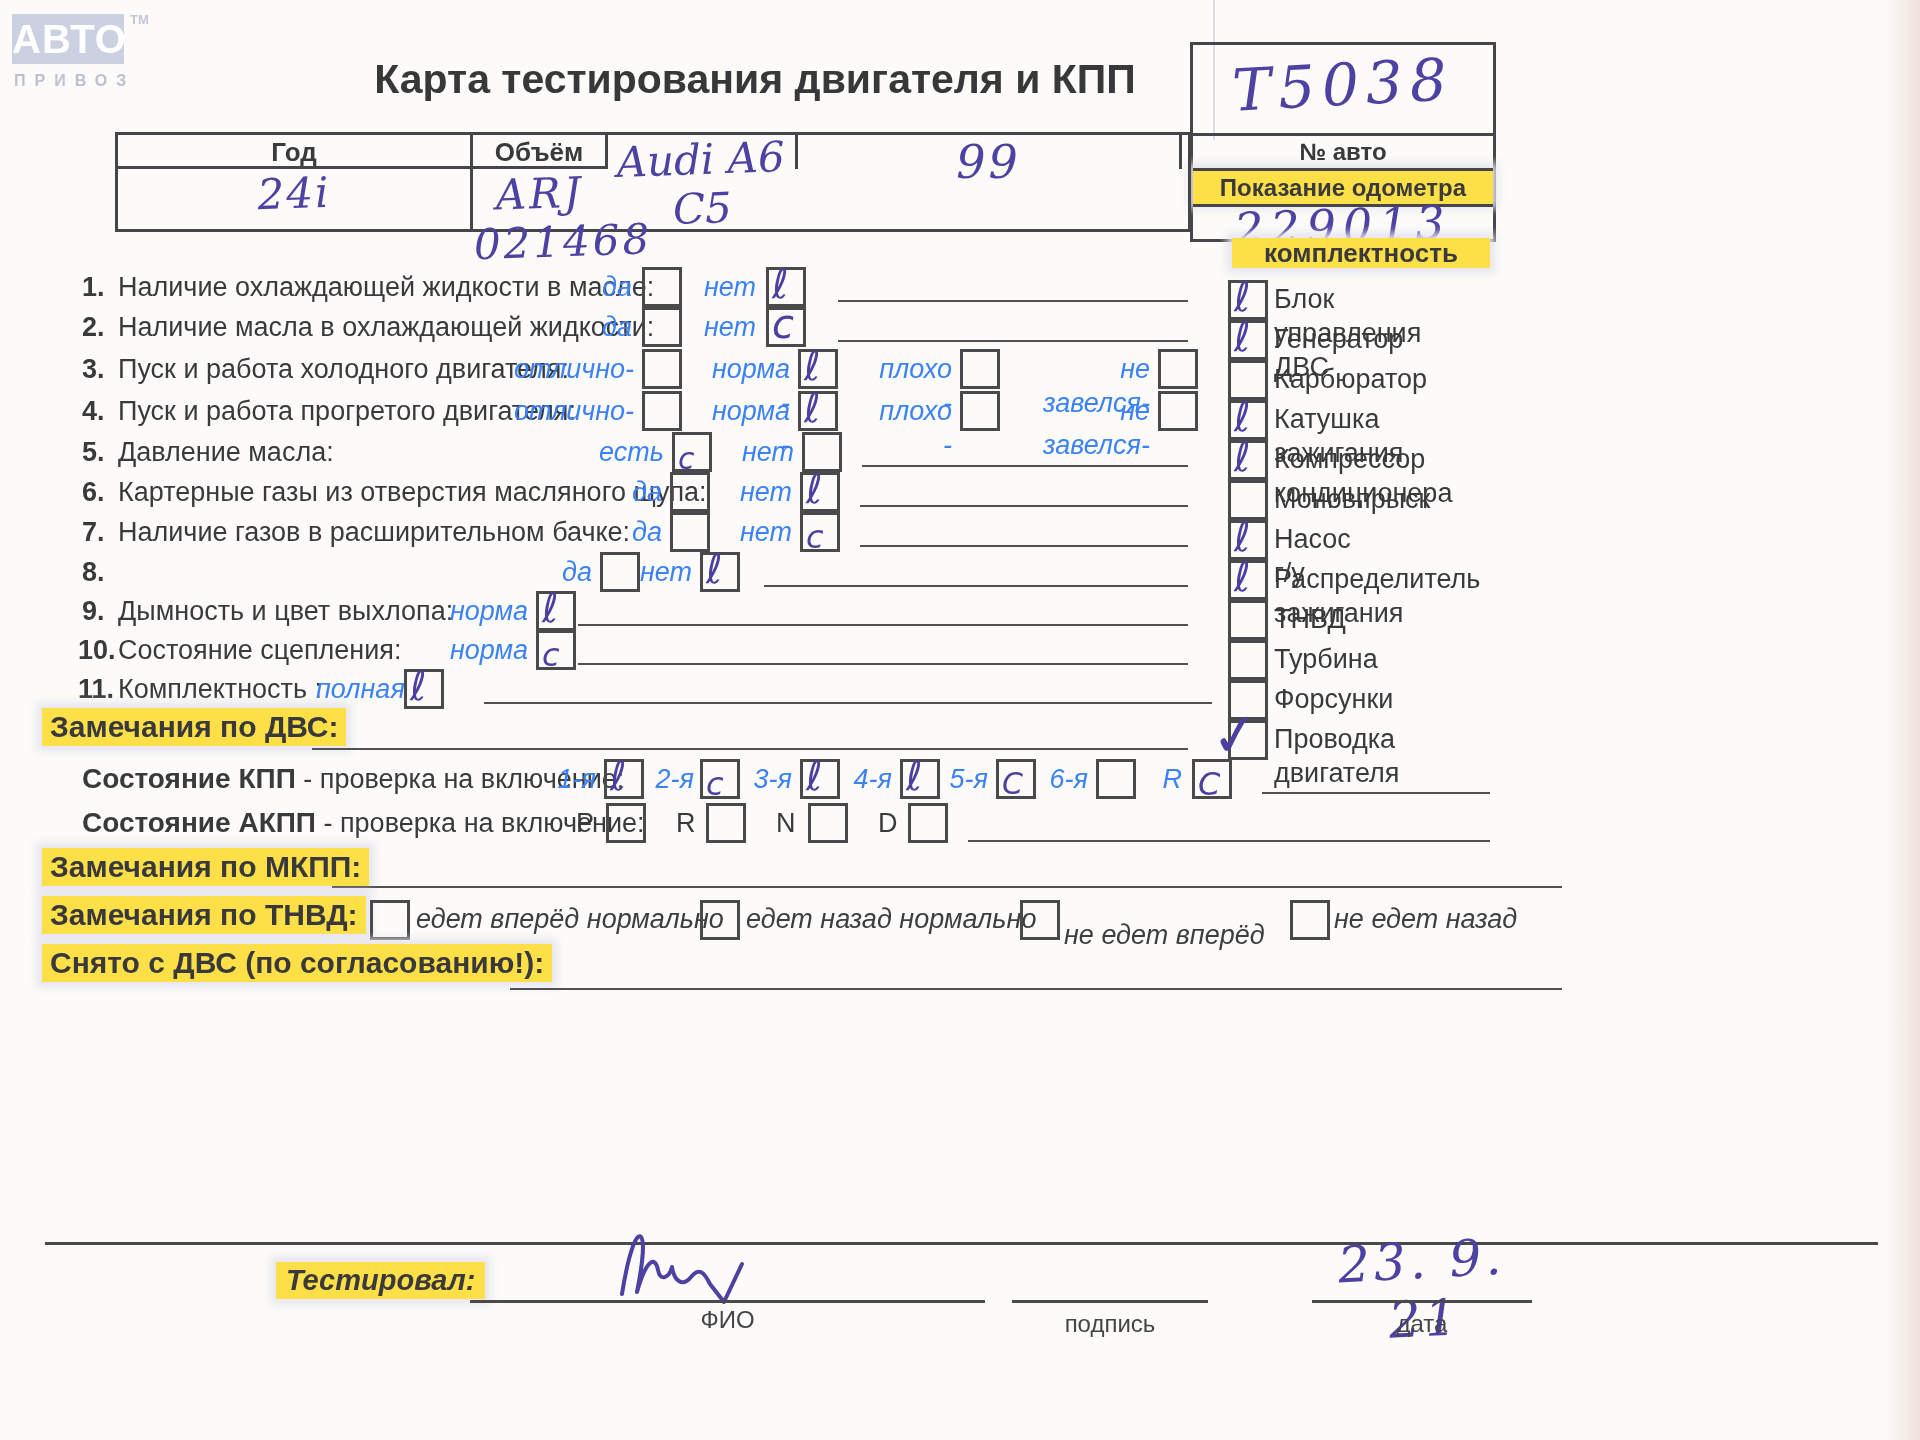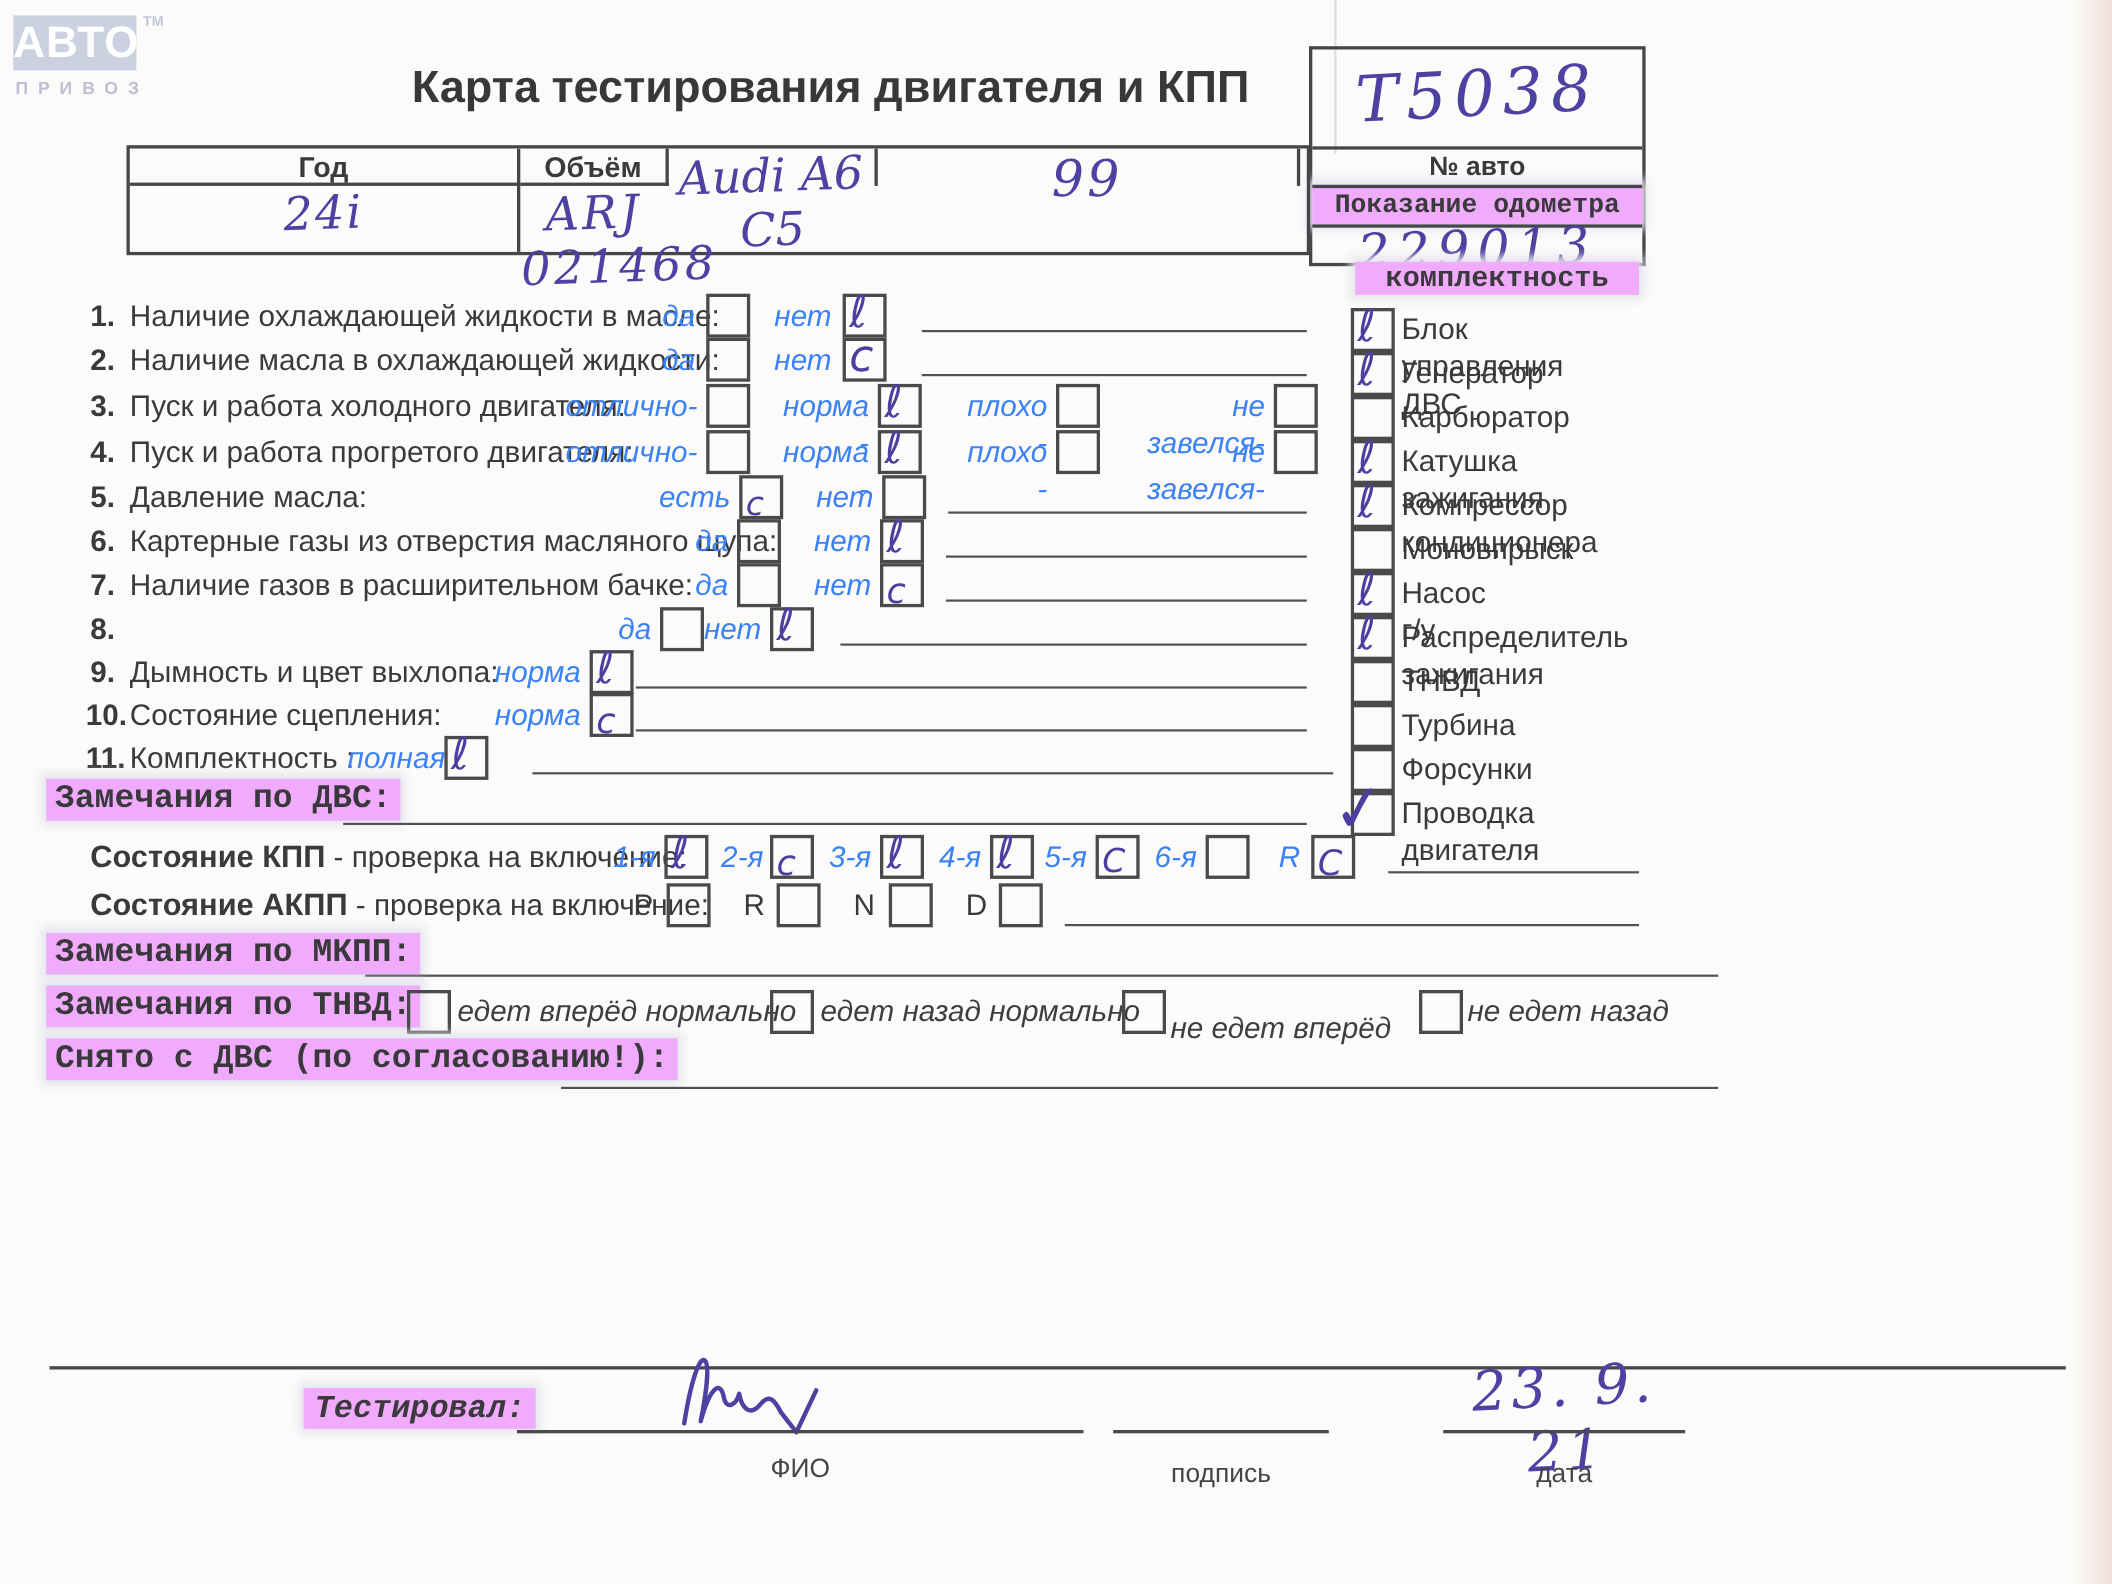--- a/index.html
+++ b/index.html
@@ -43,37 +43,37 @@
   .n{position:absolute;font-weight:700;font-size:27px;line-height:34px;}
   .l{position:absolute;font-size:27px;line-height:34px;}
   .o{position:absolute;font-style:italic;font-size:27px;line-height:34px;text-align:right;color:#3b82f6;}
   .ol{position:absolute;font-style:italic;font-size:27px;line-height:34px;text-align:left;color:#3e3e40;}
   .cb{position:absolute;top:-3px;width:34px;height:34px;border:3px solid #4a4a4d;}
   .mark{position:absolute;left:3px;top:-12px;font-family:"DejaVu Sans",sans-serif;
       font-style:italic;font-size:40px;line-height:52px;color:#4c3fa0;}
   .bigmark{left:-20px;top:-14px;font-size:58px;transform:rotate(-8deg);}
   .blank{position:absolute;top:30px;height:0;border-bottom:2px solid #515154;}
   
-  .hl{background:#f0abfc;box-shadow:0 0 8px 5px rgba(228,228,236,.95);font-family:Liberation Mono, monospace;}
+  .hl{background:#fde047;box-shadow:0 0 8px 5px rgba(228,228,236,.95);}
   .heading{position:absolute;font-weight:700;font-size:30px;color:#39393b;padding:2px 8px;}
   .sline{position:absolute;height:0;border-bottom:2px solid #515154;}
   .bigline{position:absolute;left:45px;top:1242px;width:1833px;height:0;border-bottom:3px solid #49494c;}
   
   .eq-header{position:absolute;left:1232px;top:238px;width:258px;height:30px;
       font-weight:700;font-size:26px;text-align:center;line-height:30px;}
   .eq-row{position:absolute;height:36px;}
   .eq-row .cb{left:1228px;top:0px;}
   .eq-row .l{left:1274px;top:2px;}
   
   .gb-bold{font-weight:700;font-size:28px;}
   .gb-rest{font-size:27px;}
   
   .f-label{position:absolute;font-weight:700;font-style:italic;font-size:29px;padding:2px 10px;}
   .f-line{position:absolute;height:0;border-bottom:3px solid #4a4a4d;}
-  .f-cap{position:absolute;text-align:center;font-size:24px;color:#454547;margin-top:16px;}
+  .f-cap{position:absolute;text-align:center;font-size:24px;color:#454547;}
   .sig{position:absolute;left:600px;top:1222px;}
   .date-hw{position:absolute;left:1306px;top:1232px;width:234px;text-align:center;
       font-size:50px;letter-spacing:4px;transform:rotate(-3deg);}
 </style>
 </head>
 <body>
 
 <div id="page">
   <div class="edge-strip"></div>
   <div class="fold-line"></div>

